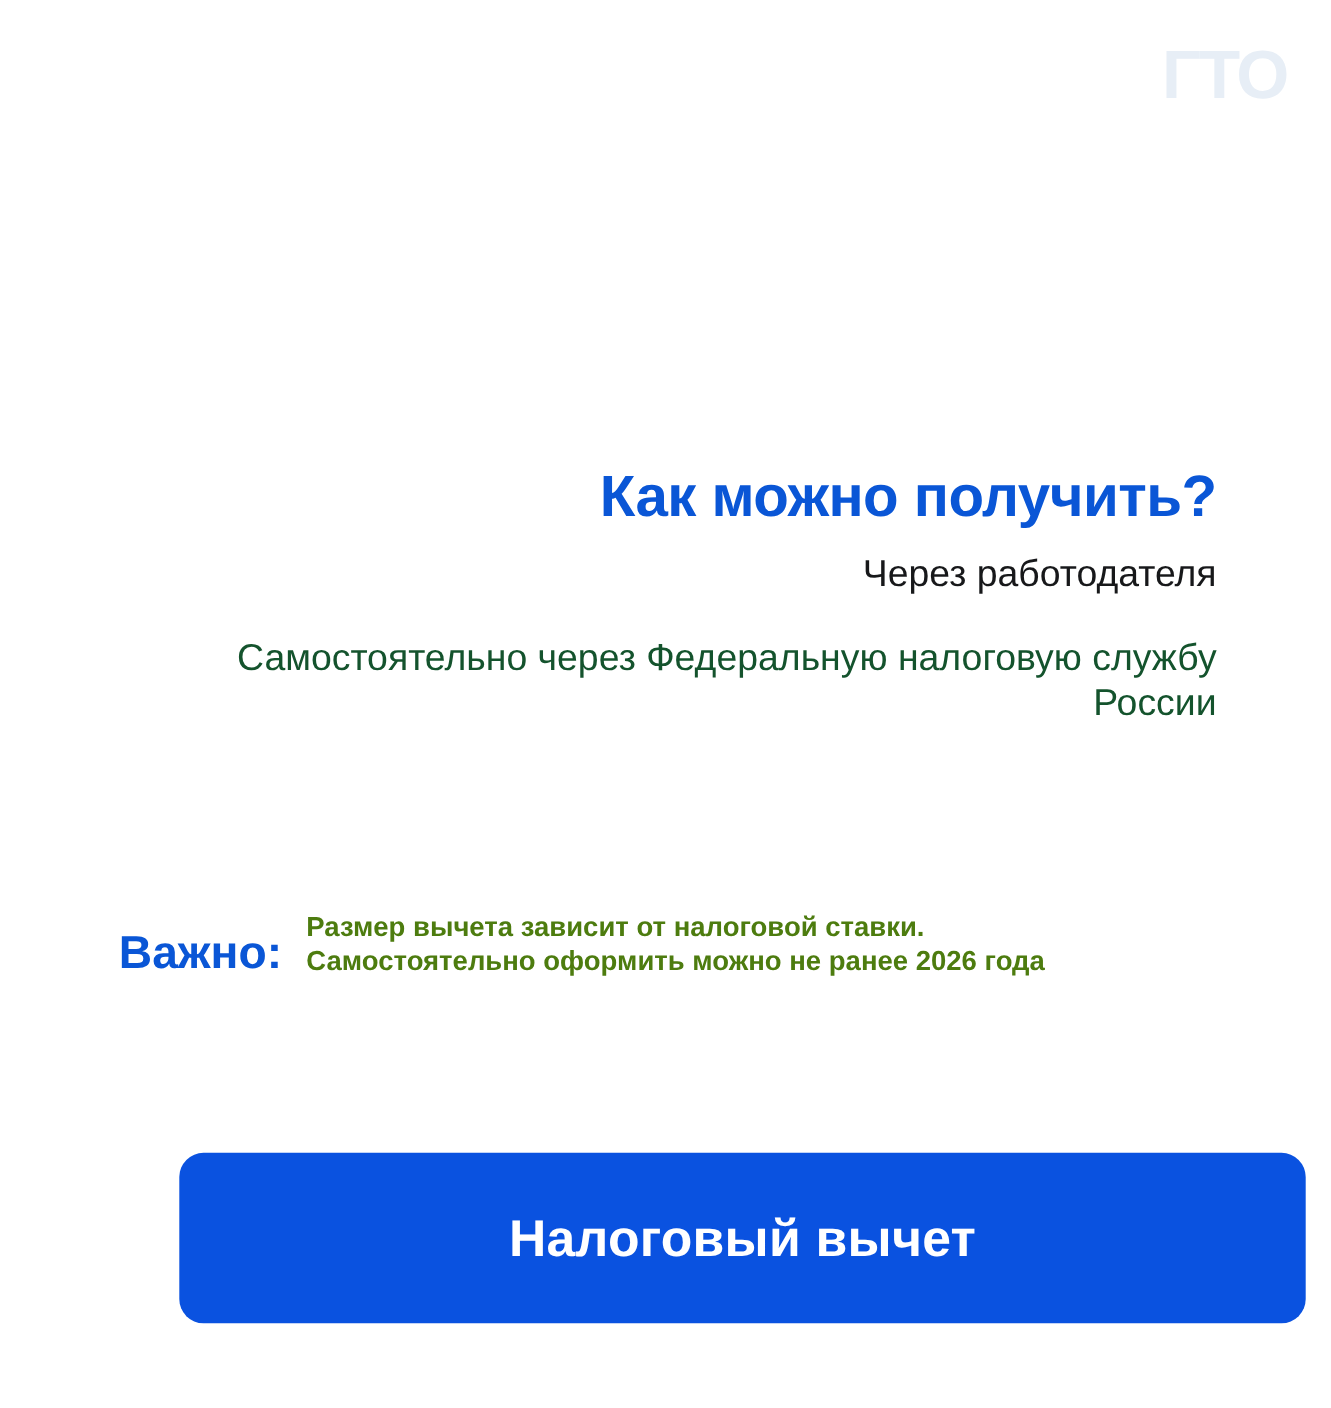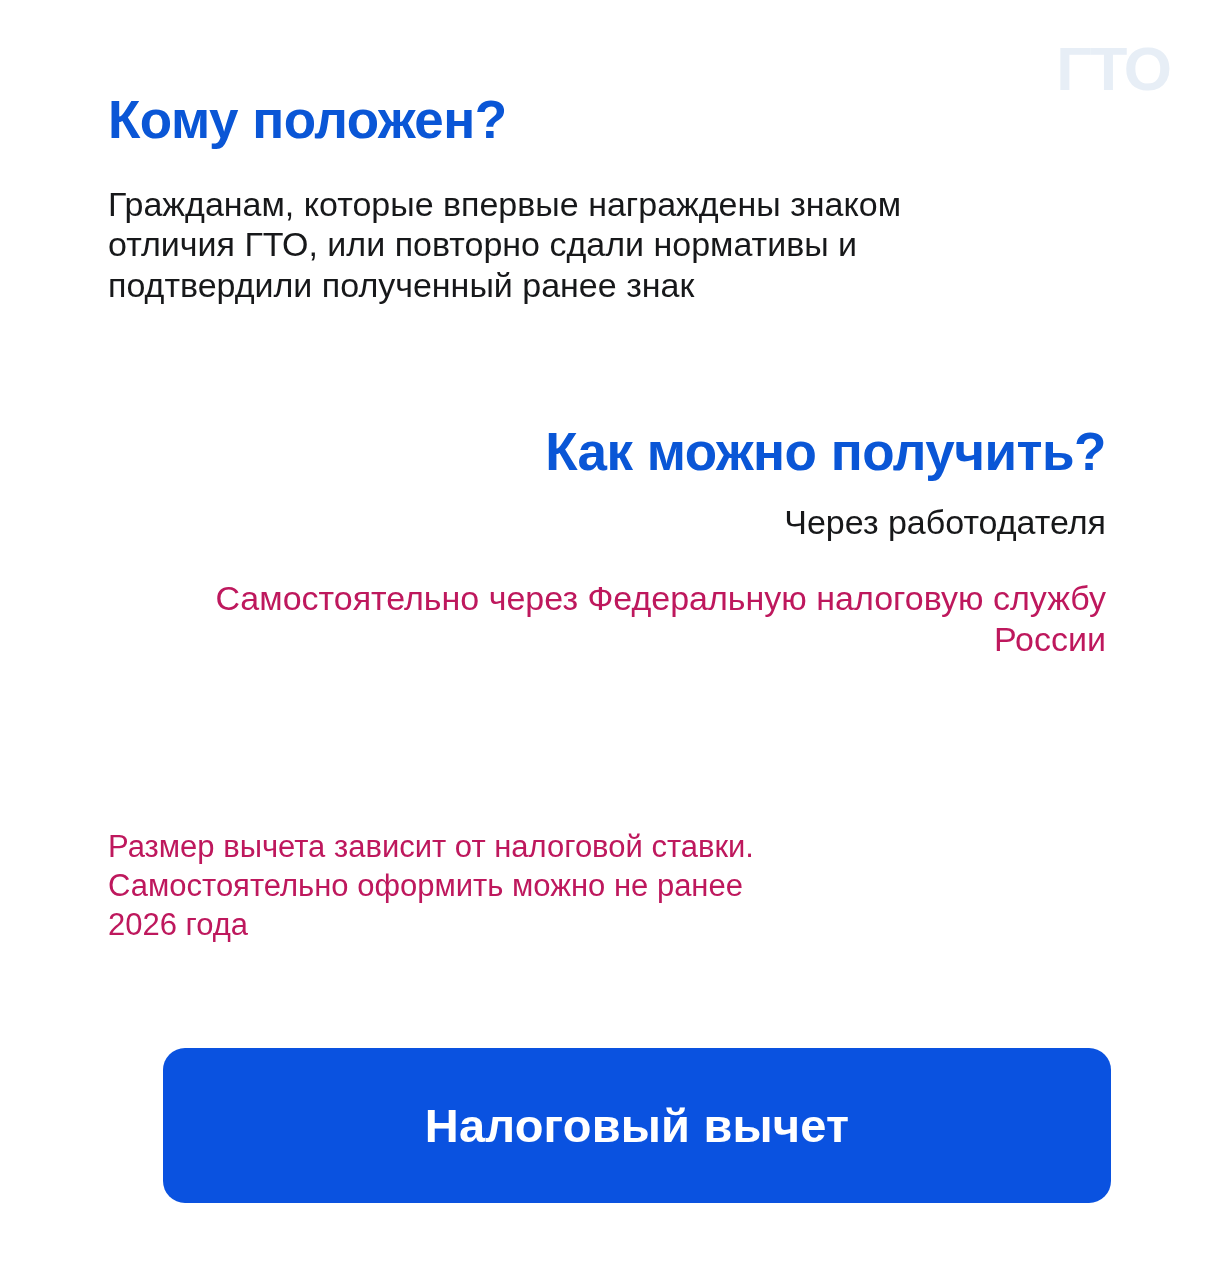--- a/index.html
+++ b/index.html
@@ -79,21 +79,21 @@
   .sec2 .item1 {
     margin-top: 22px;
     font-size: 34px;
     line-height: 1.2;
     color: #17181a;
   }
   .sec2 .item2 {
     margin-top: 36px;
     font-size: 34px;
     line-height: 1.2;
-    color: #be185d;
+    color: #14532d;
   }
 
   
   .sec3 {
     position: absolute;
     left: 108px;
     top: 828px;
     width: 1000px;
     display: flex;
     align-items: flex-start;
@@ -101,33 +101,33 @@
   }
   .important-label {
     color: #0a56d6;
     font-weight: 700;
     font-size: 42px;
     line-height: 1.15;
     white-space: nowrap;
     padding-top: 14px;
   }
   .important-text {
-    color: #be185d;
-    font-weight: 400;
-    font-size: 31px;
+    color: #4d7c0f;
+    font-weight: 700;
+    font-size: 25px;
     line-height: 1.25;
     max-width: 700px;
   }
 
   
   .cta {
     position: absolute;
     left: 163px;
     top: 1048px;
-    width: 948px;
+    width: 1024px;
     height: 155px;
     background: #0a52e0;
     border-radius: 22px;
     border: none;
     color: #ffffff;
     font-family: "Liberation Sans", sans-serif;
     font-size: 47px;
     font-weight: 700;
     letter-spacing: 0.2px;
     cursor: pointer;
@@ -136,30 +136,27 @@
     justify-content: center;
   }
 </style>
 </head>
 <body>
 
 <div class="page">
 
   <div class="watermark">ГТО</div>
 
-  <div class="sec1">
-    <h1 class="h-blue">Кому положен?</h1>
-    <p class="body-text">Гражданам, которые впервые награждены знаком отличия ГТО, или повторно сдали нормативы и подтвердили полученный ранее знак</p>
-  </div>
 
   <div class="sec2">
     <h2 class="h-blue">Как можно получить?</h2>
     <p class="item1">Через работодателя</p>
     <p class="item2">Самостоятельно через Федеральную налоговую службу России</p>
   </div>
 
   <div class="sec3">
+    <div class="important-label">Важно:</div>
     <div class="important-text">Размер вычета зависит от налоговой ставки. Самостоятельно оформить можно не ранее 2026 года</div>
   </div>
 
   <button class="cta">Налоговый вычет</button>
 
 </div>
 
 </body></html>

